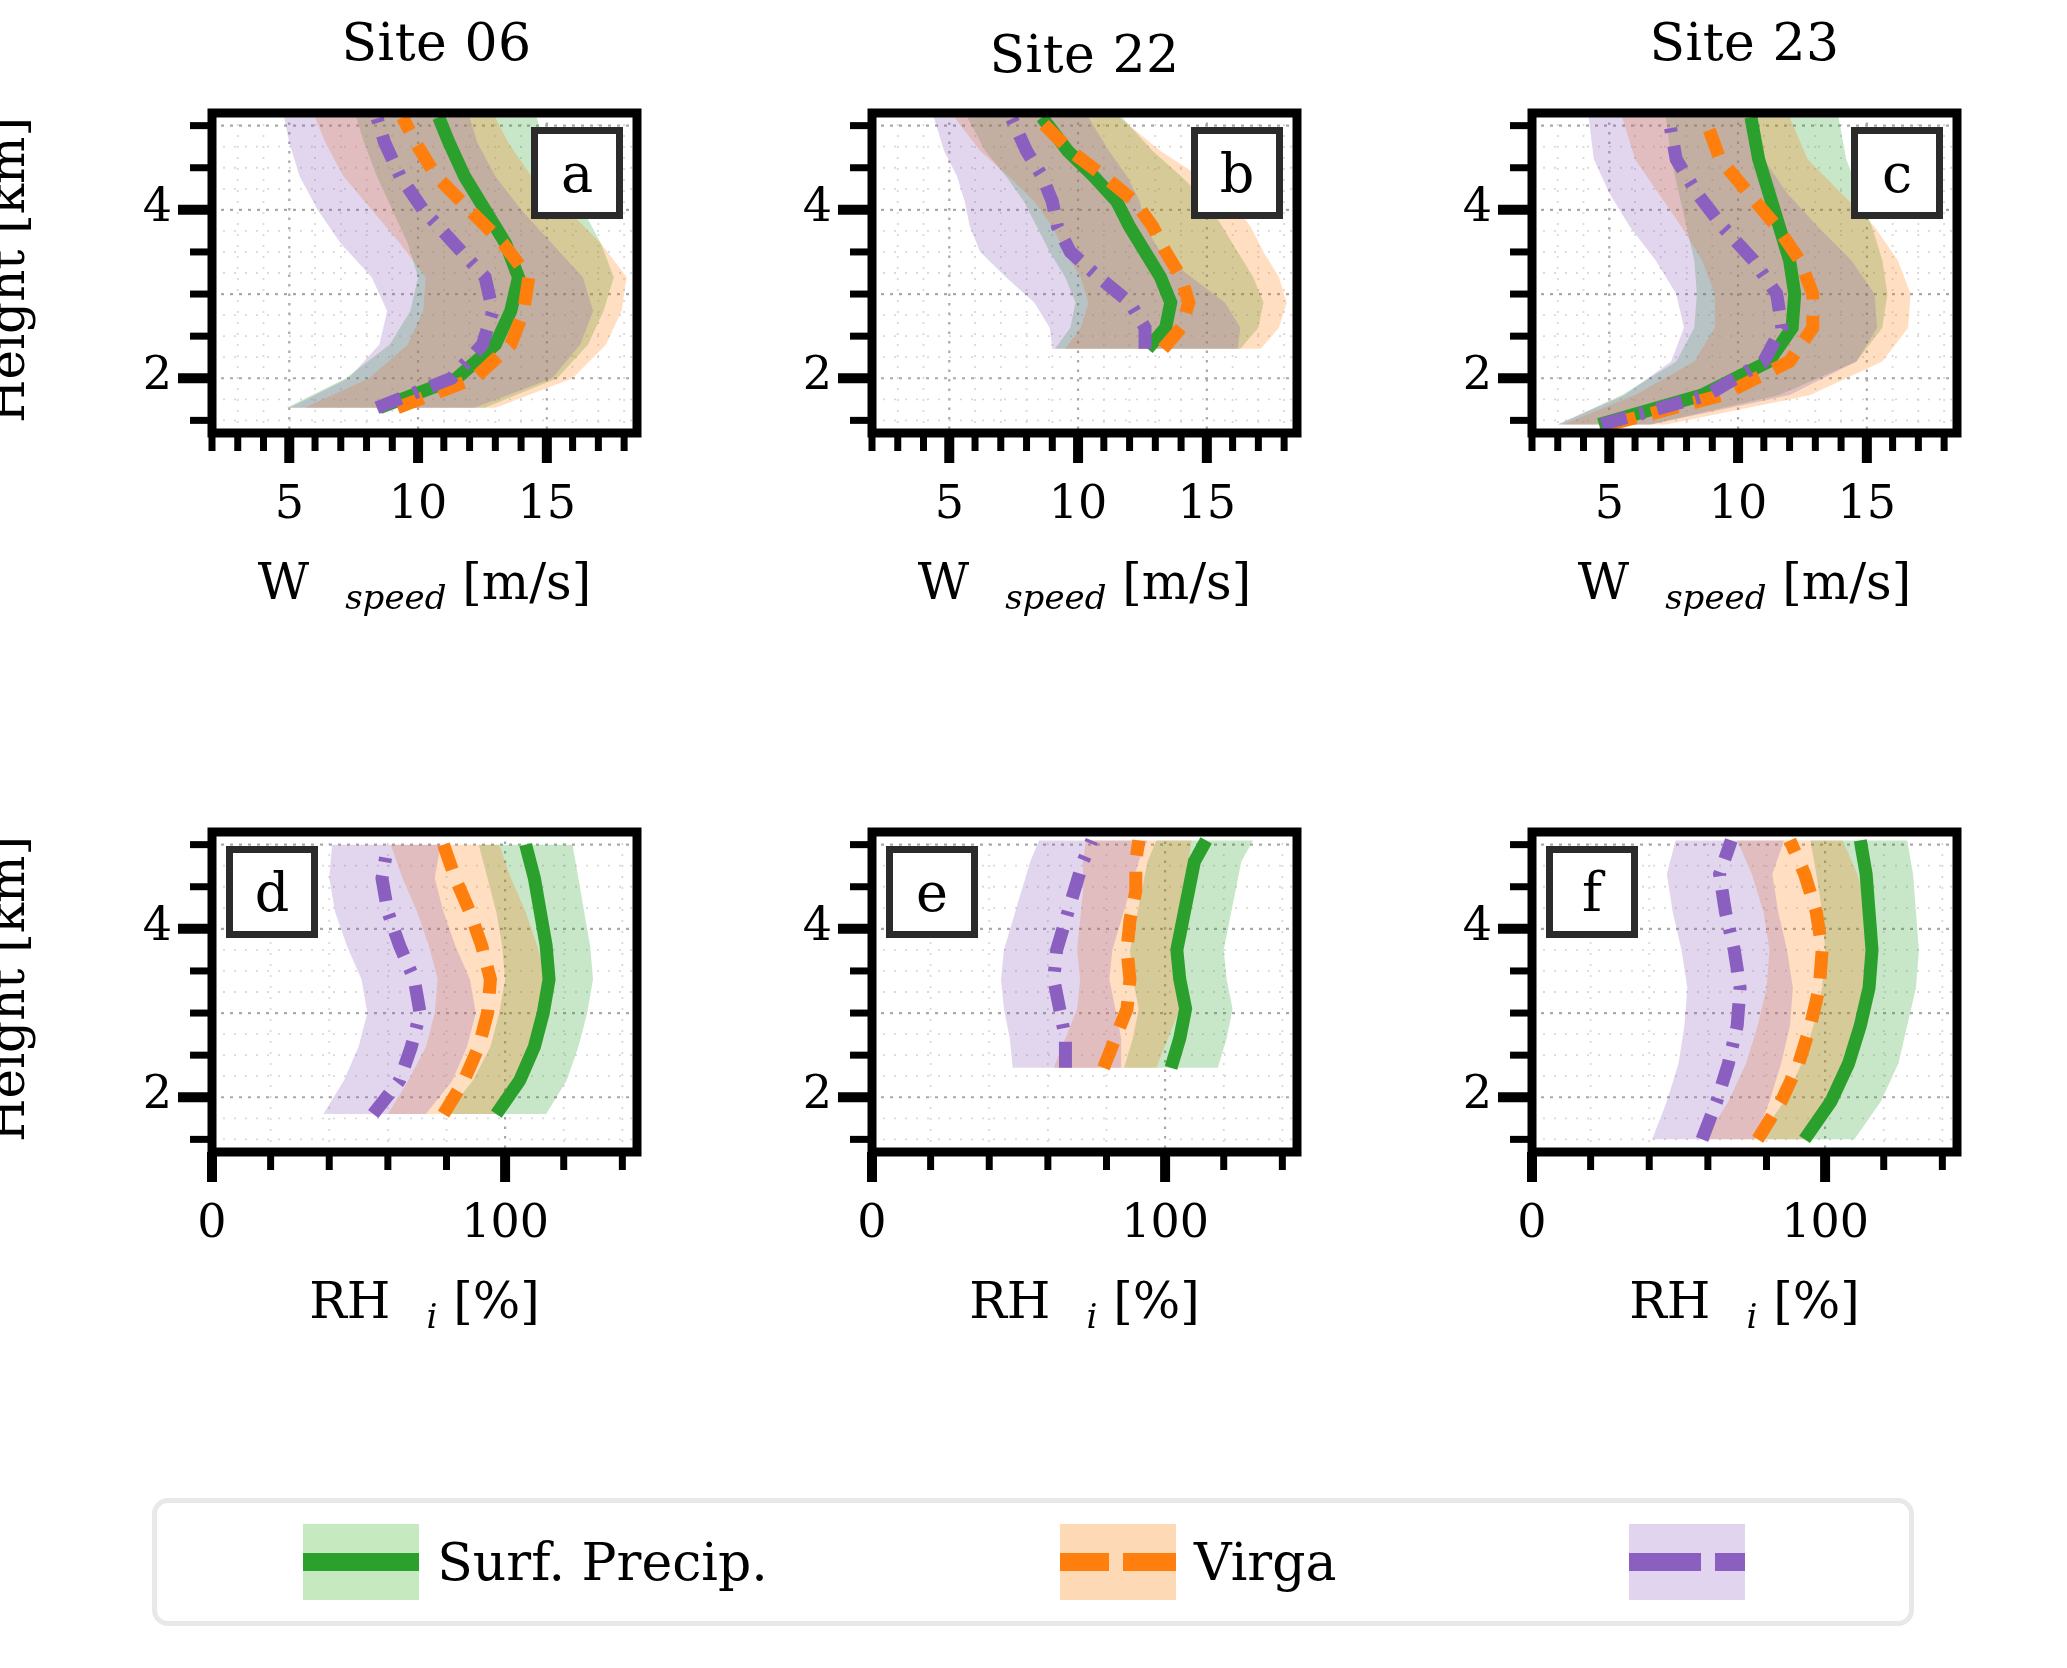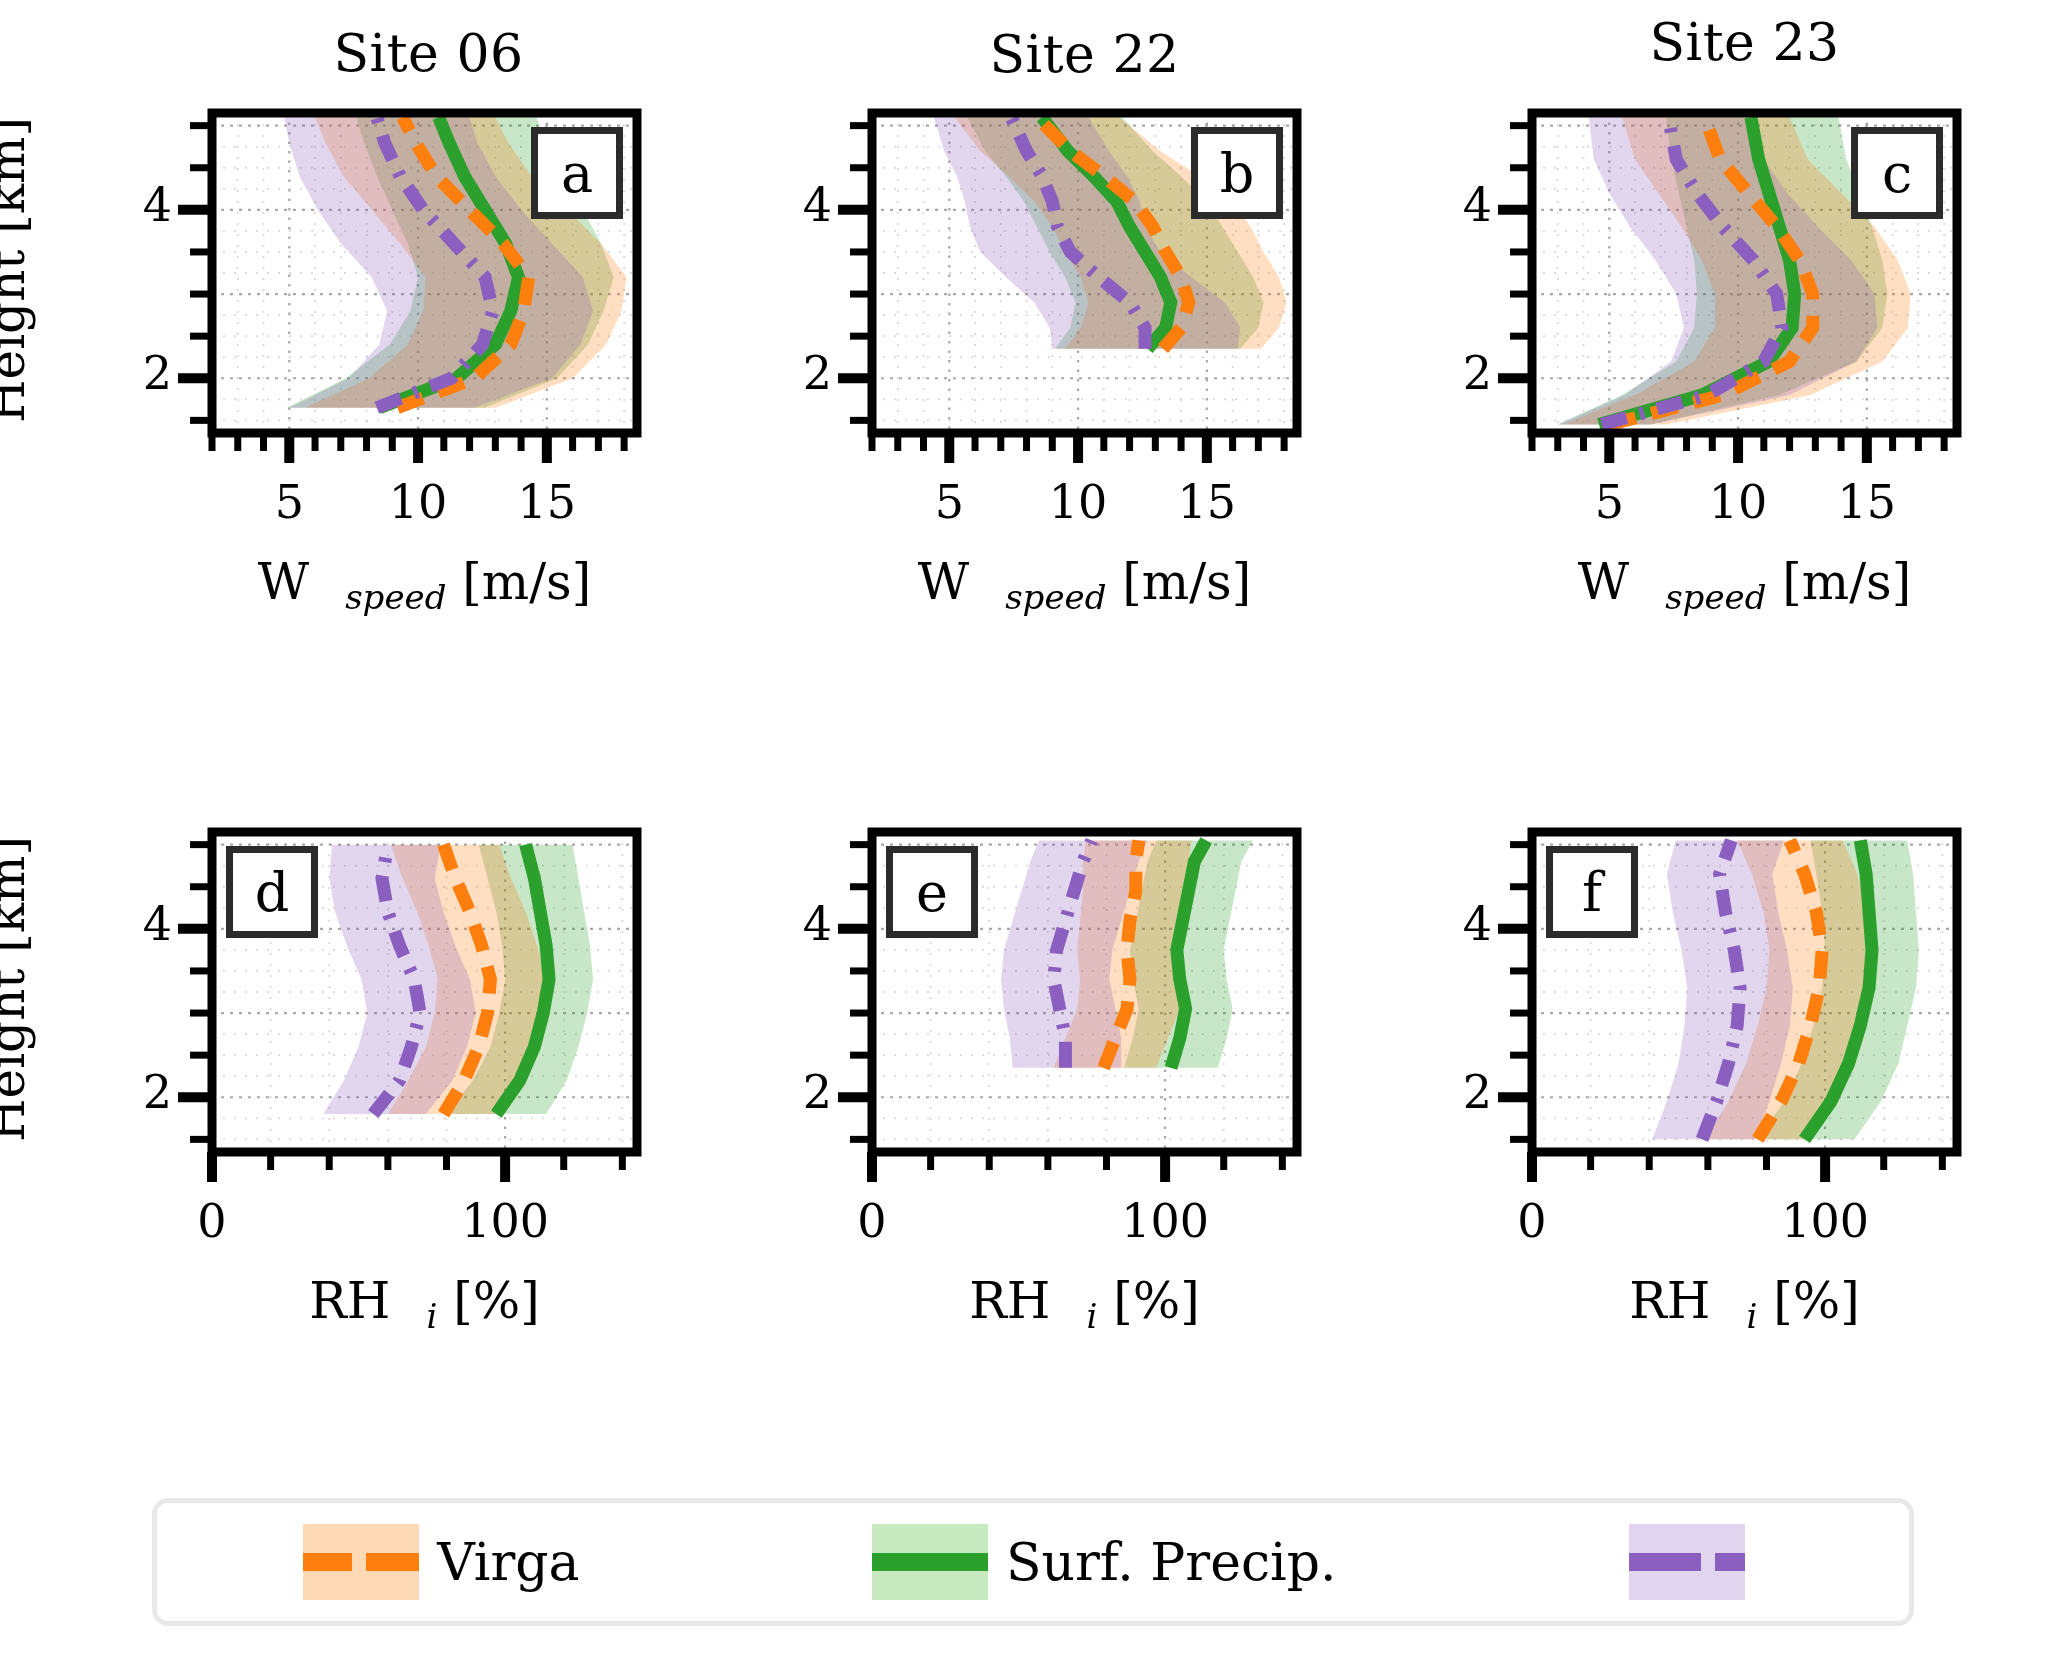--- a/index.html
+++ b/index.html
@@ -158,21 +158,21 @@
           <line x1="190" y1="125.63157894736844" x2="212" y2="125.63157894736844" stroke-width="7"></line>
         </g>
       </svg>
     </div>
     <div class="tick-lbl" style="left:229.27272727272725px;top:475px;width:120px;text-align:center;">5</div>
     <div class="tick-lbl" style="left:358.06060606060606px;top:475px;width:120px;text-align:center;">10</div>
     <div class="tick-lbl" style="left:486.84848484848476px;top:475px;width:120px;text-align:center;">15</div>
     <div class="tick-lbl" style="left:82px;top:346.2631578947369px;width:90px;text-align:right;">2</div>
     <div class="tick-lbl" style="left:82px;top:177.84210526315792px;width:90px;text-align:right;">4</div>
     <div style="position:absolute;left:531px;top:127px;width:92px;height:92px;border:7px solid #2b2b2b;background:#ffffff;box-sizing:border-box;display:flex;align-items:center;justify-content:center;font-family:&quot;DejaVu Serif&quot;,serif;font-size:54px;color:#000;">a</div>
-    <div class="panel-title" style="left:156px;top:12px;width:545px;margin-top:11px;">Site 06</div>
+    <div class="panel-title" style="left:164px;top:12px;width:545px;">Site 06</div>
     <div class="axis-label" style="left:122px;top:553px;width:605px;"><span>W</span><sub>speed</sub><span> [m/s]</span></div>
     <div class="ylabel" style="left:-208px;top:241px;width:430px;">Height [km]</div>
     <div class="panel" style="left: 0px; top: 0px; width: 2067px; height: 1668px; pointer-events: none;">
       <svg width="2067" height="1668" style="position:absolute;left:0;top:0;">
         <defs>
           <clipPath id="clip1">
             <rect x="872" y="113" width="425" height="320"></rect>
           </clipPath>
         </defs>
         <rect x="872" y="113" width="425" height="320" fill="#ffffff"></rect>
@@ -545,39 +545,39 @@
     </div>
     <div class="tick-lbl" style="left:1472px;top:1194px;width:120px;text-align:center;">0</div>
     <div class="tick-lbl" style="left:1765.103448275862px;top:1194px;width:120px;text-align:center;">100</div>
     <div class="tick-lbl" style="left:1402px;top:1065.2631578947369px;width:90px;text-align:right;">2</div>
     <div class="tick-lbl" style="left:1402px;top:896.8421052631579px;width:90px;text-align:right;">4</div>
     <div style="position:absolute;left:1546px;top:846px;width:92px;height:92px;border:7px solid #2b2b2b;background:#ffffff;box-sizing:border-box;display:flex;align-items:center;justify-content:center;font-family:&quot;DejaVu Serif&quot;,serif;font-size:54px;color:#000;">f</div>
     <div class="axis-label" style="left:1442px;top:1272px;width:605px;"><span>RH</span><sub>i</sub><span> [%]</span></div>
     <div id="legend">
       <div class="leg-entry">
         <div class="leg-swatch">
+          <div class="leg-band" style="background: rgb(199, 233, 192);"></div>
+          <div class="leg-lines">
+            <div class="leg-seg" style="left: 0%; width: 100%; background: rgb(44, 160, 44);"></div>
+          </div>
+        </div>
+        <span class="leg-text">Surf. Precip.</span>
+      </div>
+      <div class="leg-entry">
+        <div class="leg-swatch">
           <div class="leg-band" style="background: rgb(253, 217, 181);"></div>
           <div class="leg-lines">
             <div class="leg-seg" style="left: 0%; width: 42%; background: rgb(255, 127, 14);"></div>
             <div class="leg-seg" style="left: 54%; width: 46%; background: rgb(255, 127, 14);"></div>
           </div>
         </div>
         <span class="leg-text">Virga</span>
       </div>
       <div class="leg-entry">
         <div class="leg-swatch">
-          <div class="leg-band" style="background: rgb(199, 233, 192);"></div>
-          <div class="leg-lines">
-            <div class="leg-seg" style="left: 0%; width: 100%; background: rgb(44, 160, 44);"></div>
-          </div>
-        </div>
-        <span class="leg-text">Surf. Precip.</span>
-      </div>
-      <div class="leg-entry">
-        <div class="leg-swatch">
           <div class="leg-band" style="background: rgb(224, 212, 239);"></div>
           <div class="leg-lines">
             <div class="leg-seg" style="left: 0%; width: 62%; background: rgb(139, 95, 191);"></div>
             <div class="leg-seg" style="left: 74%; width: 26%; background: rgb(139, 95, 191);"></div>
           </div>
         </div>
       </div>
     </div>
   </div>
 

